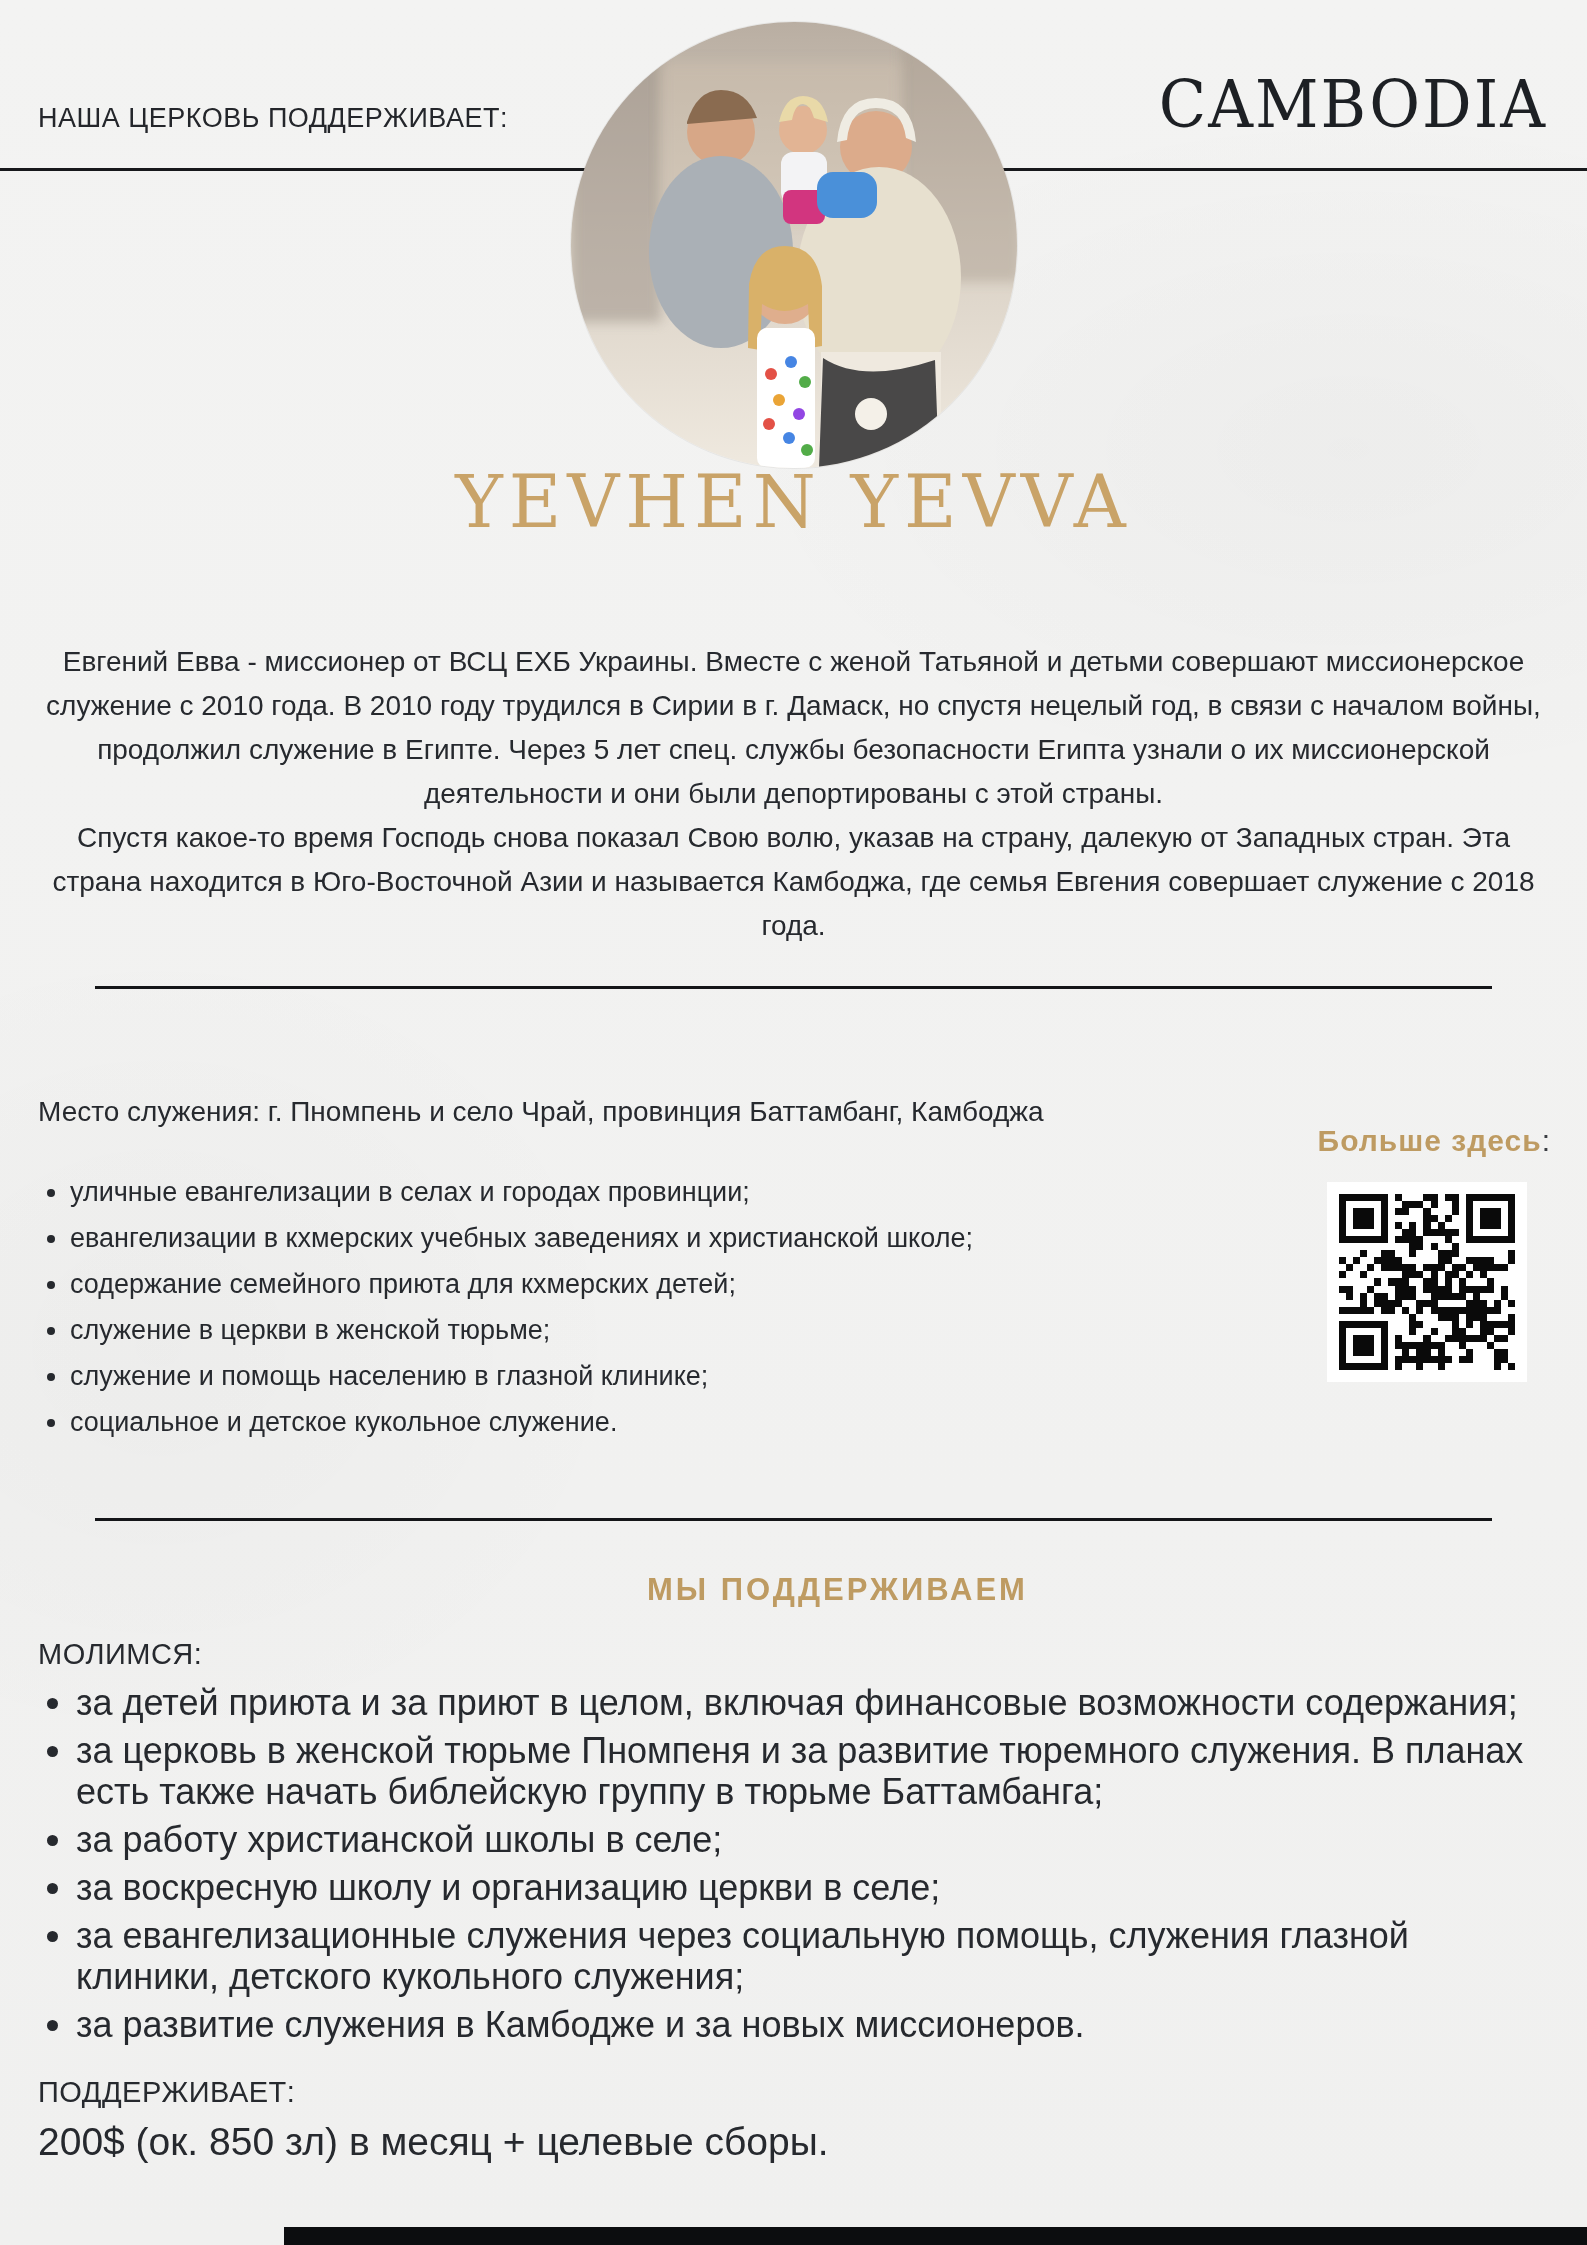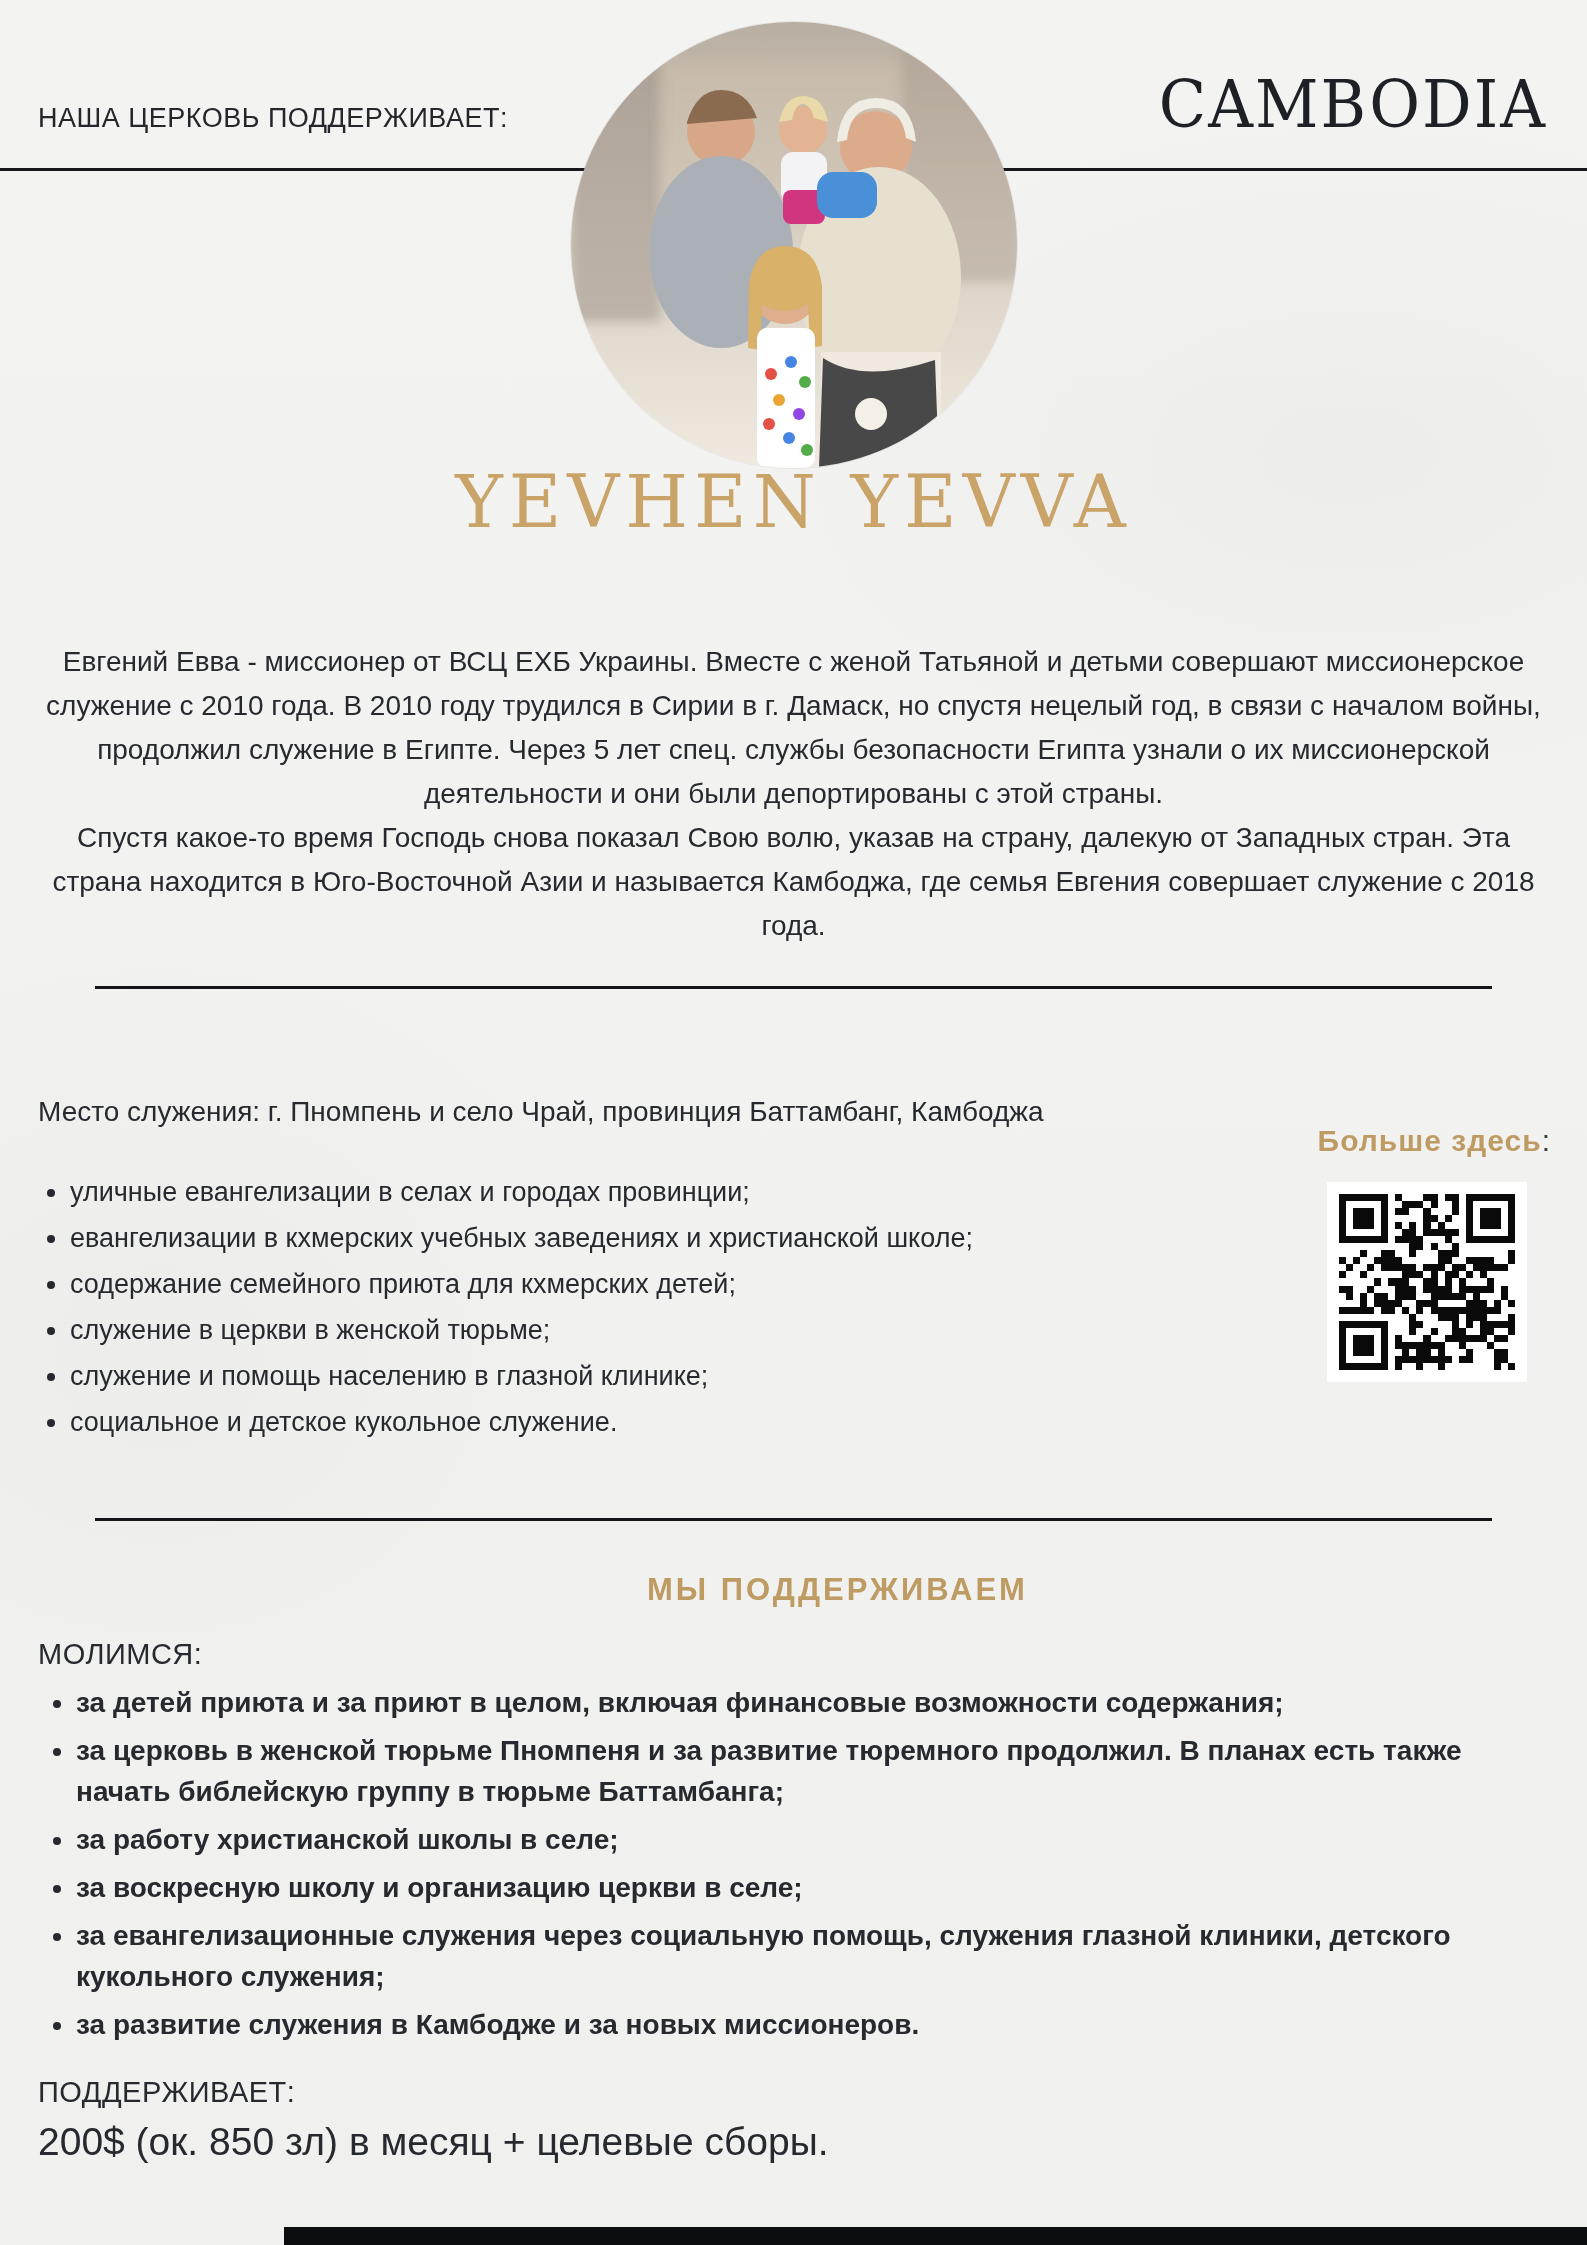--- a/index.html
+++ b/index.html
@@ -73,21 +73,21 @@
     margin:0;padding:0 0 0 30px;
     font-size:27px;color:#26292e;
   }
   .m-list li{margin-bottom:14px;line-height:32px;}
   .sub-label{position:absolute;left:38px;font-size:29px;color:#26292e;letter-spacing:.5px;}
   .sub-label.pray{top:1638px;}
   .sub-label.fund{top:2076px;}
   .p-list{
     position:absolute;top:1682px;left:44px;right:50px;
     margin:0;padding:0 0 0 32px;
-    font-size:28px;color:#26292e;font-weight:bold;
+    font-size:36px;color:#26292e;
   }
   .p-list li{margin-bottom:7px;line-height:41px;}
   .fund-text{position:absolute;top:2120px;left:38px;font-size:39px;color:#26292e;}
   .bottom-bar{position:absolute;bottom:0;left:284px;right:0;height:18px;background:#0c0d0f;}
 </style>
 </head>
 <body>
 
 <div class="page">
 
@@ -414,21 +414,21 @@
     </ul>
 
   <div class="divider d2"></div>
 
   <div class="section-title support">МЫ ПОДДЕРЖИВАЕМ</div>
 
   <div class="sub-label pray">МОЛИМСЯ:</div>
 
   <ul class="p-list">
       <li>за детей приюта и за приют в целом, включая финансовые возможности содержания;</li>
-      <li>за церковь в женской тюрьме Пномпеня и за развитие тюремного продолжил. В планах есть также начать библейскую группу в тюрьме Баттамбанга;</li>
+      <li>за церковь в женской тюрьме Пномпеня и за развитие тюремного служения. В планах есть также начать библейскую группу в тюрьме Баттамбанга;</li>
       <li>за работу христианской школы в селе;</li>
       <li>за воскресную школу и организацию церкви в селе;</li>
       <li>за евангелизационные служения через социальную помощь, служения глазной клиники, детского кукольного служения;</li>
       <li>за развитие служения в Камбодже и за новых миссионеров.</li>
     </ul>
 
   <div class="sub-label fund">ПОДДЕРЖИВАЕТ:</div>
 
   <div class="fund-text">200$ (ок. 850 зл) в месяц + целевые сборы.</div>
 

